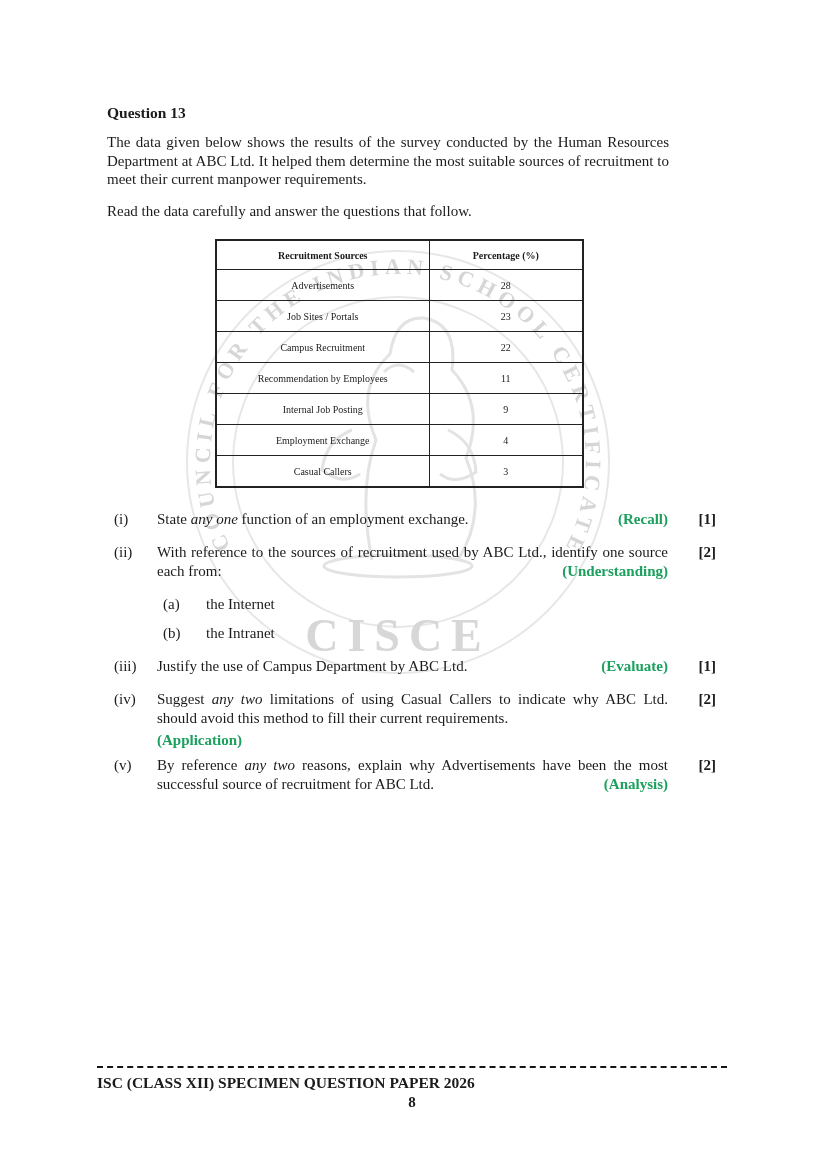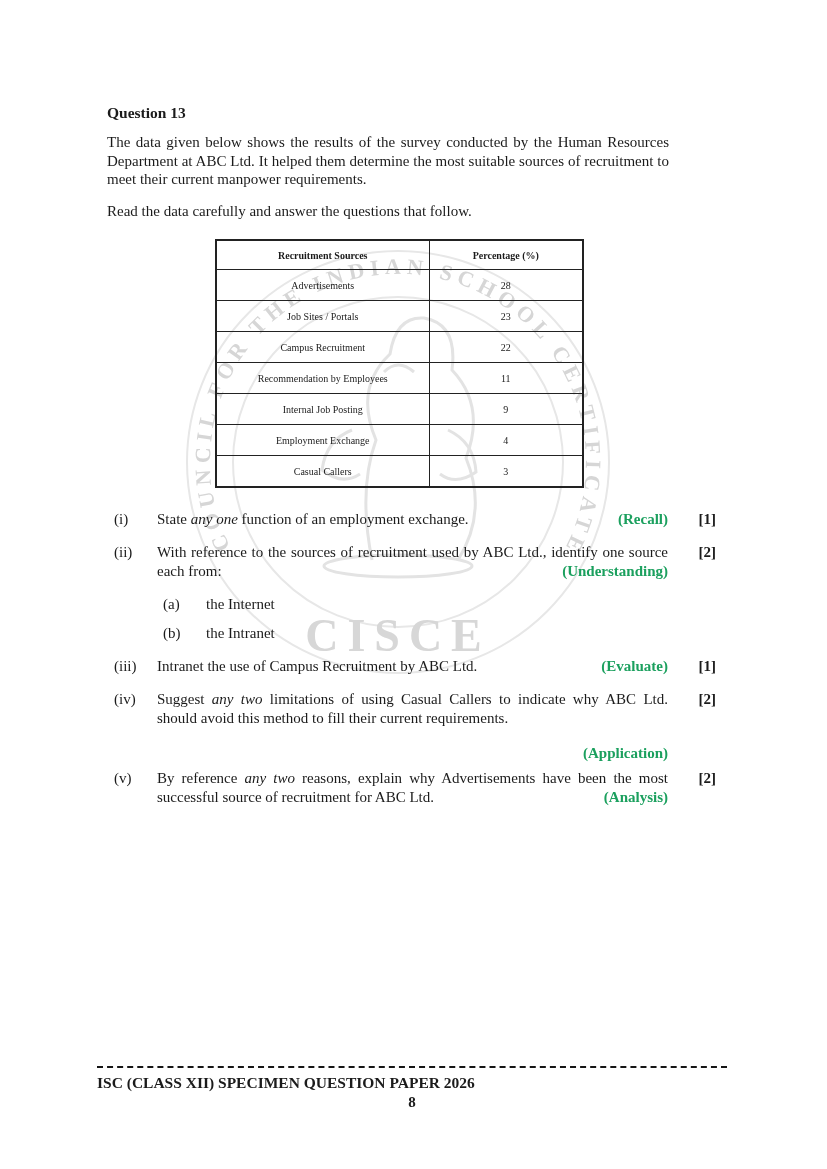--- a/index.html
+++ b/index.html
@@ -48,21 +48,21 @@
     display:grid;
     grid-template-columns:50px 511px 59px;
     align-items:start;
   }
   .mb14{margin-bottom:14px;}
   .mb6{margin-bottom:6px;}
   .q-num{padding-left:7px;}
   .q-text{text-align:justify;}
   .q-text::after{content:"";display:block;clear:both;}
   .tag{float:right;color:var(--green);font-weight:bold;}
-  .tag-line{text-align:right;color:var(--green);font-weight:bold;margin-top:16px;}
+  .tag-line{color:var(--green);font-weight:bold;margin-top:3px;}
   .q-marks{font-weight:bold;text-align:right;padding-right:11px;}
   .q-sub{display:grid;grid-template-columns:43px auto;padding-left:6px;margin-top:10px;text-align:left;}
   .q-sub.first{margin-top:14px;}
   .footer{position:absolute;left:97px;top:1066px;width:630px;z-index:1;}
   .dash-line{border-top:2px dashed #151515;height:0;}
   .footer-title{margin-top:6px;text-align:left;font-weight:bold;font-size:15.5px;line-height:18px;}
   .footer-page{margin-top:2px;text-align:center;font-weight:bold;font-size:15px;}
   em{font-style:italic;}
 </style>
 </head>
@@ -154,21 +154,21 @@
           <div class="q-sub">
             <div>(b)</div>
             <div>the Intranet</div>
           </div>
         </div>
         <div class="q-marks">[2]</div>
       </div>
 
       <div class="q-row mb14">
         <div class="q-num">(iii)</div>
-        <div class="q-text"><span>Intranet the use of Campus Recruitment by ABC Ltd.</span><em></em><span></span><span class="tag">(Evaluate)</span></div>
+        <div class="q-text"><span>Justify the use of Campus Department by ABC Ltd.</span><em></em><span></span><span class="tag">(Evaluate)</span></div>
         <div class="q-marks">[1]</div>
       </div>
 
       <div class="q-row mb6">
         <div class="q-num">(iv)</div>
         <div class="q-text">
           <span>Suggest </span><em>any two</em><span> limitations of using Casual Callers to indicate why ABC Ltd. should avoid this method to fill their current requirements.</span>
           <div class="tag-line">(Application)</div>
         </div>
         <div class="q-marks">[2]</div>

